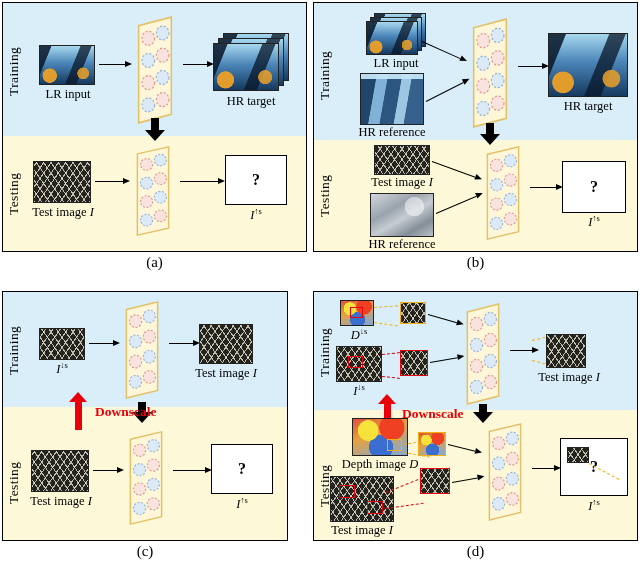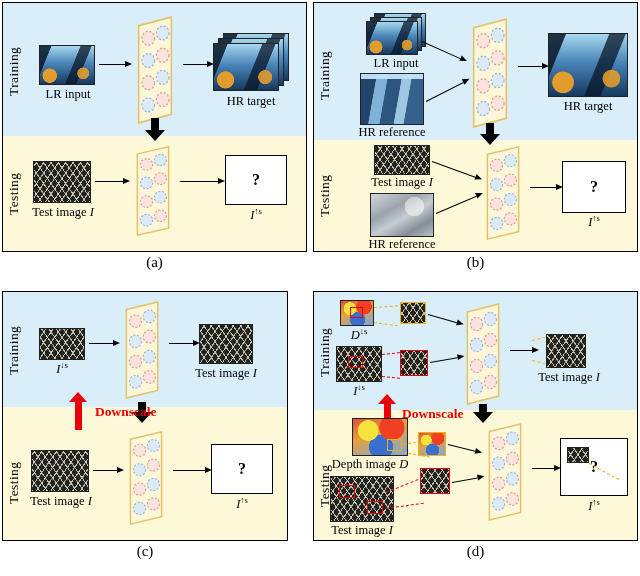--- a/index.html
+++ b/index.html
@@ -278,21 +278,21 @@
 
   <div class="bigup" style="left:64px;top:102px">
     <div class="head"></div>
       <div class="shaft" style="height:28px"></div>
   </div>
   <div class="downscale" style="left:88px;top:114px">Downscale</div>
 
   <div class="img img-depth" style="left:38px;top:126px;width:56px;height:38px">
     <div class="box y" style="left:34px;top:20px;width:15px;height:12px"></div>
   </div>
-  <div class="lbl" style="left:4px;top:166px;width:104px"><span>Depth image</span> <i>D</i></div>
+  <div class="lbl" style="left:14px;top:166px;width:104px"><span>Depth image</span> <i>D</i></div>
 
   <div class="img img-mesh" style="left:16px;top:184px;width:64px;height:46px">
     <div class="box" style="left:8px;top:8px;width:16px;height:13px"></div>
     <div class="box" style="left:36px;top:24px;width:16px;height:13px"></div>
   </div>
   <div class="lbl" style="left:6px;top:232px;width:84px"><span>Test image</span> <i>I</i></div>
 
   <div class="dash" style="left:90px;top:152px;width:26px;transform:rotate(-10deg)"></div>
   <div class="dash" style="left:90px;top:160px;width:26px;transform:rotate(10deg)"></div>
   <div class="img img-depth patch-y" style="left:104px;top:140px;width:28px;height:24px"></div>

